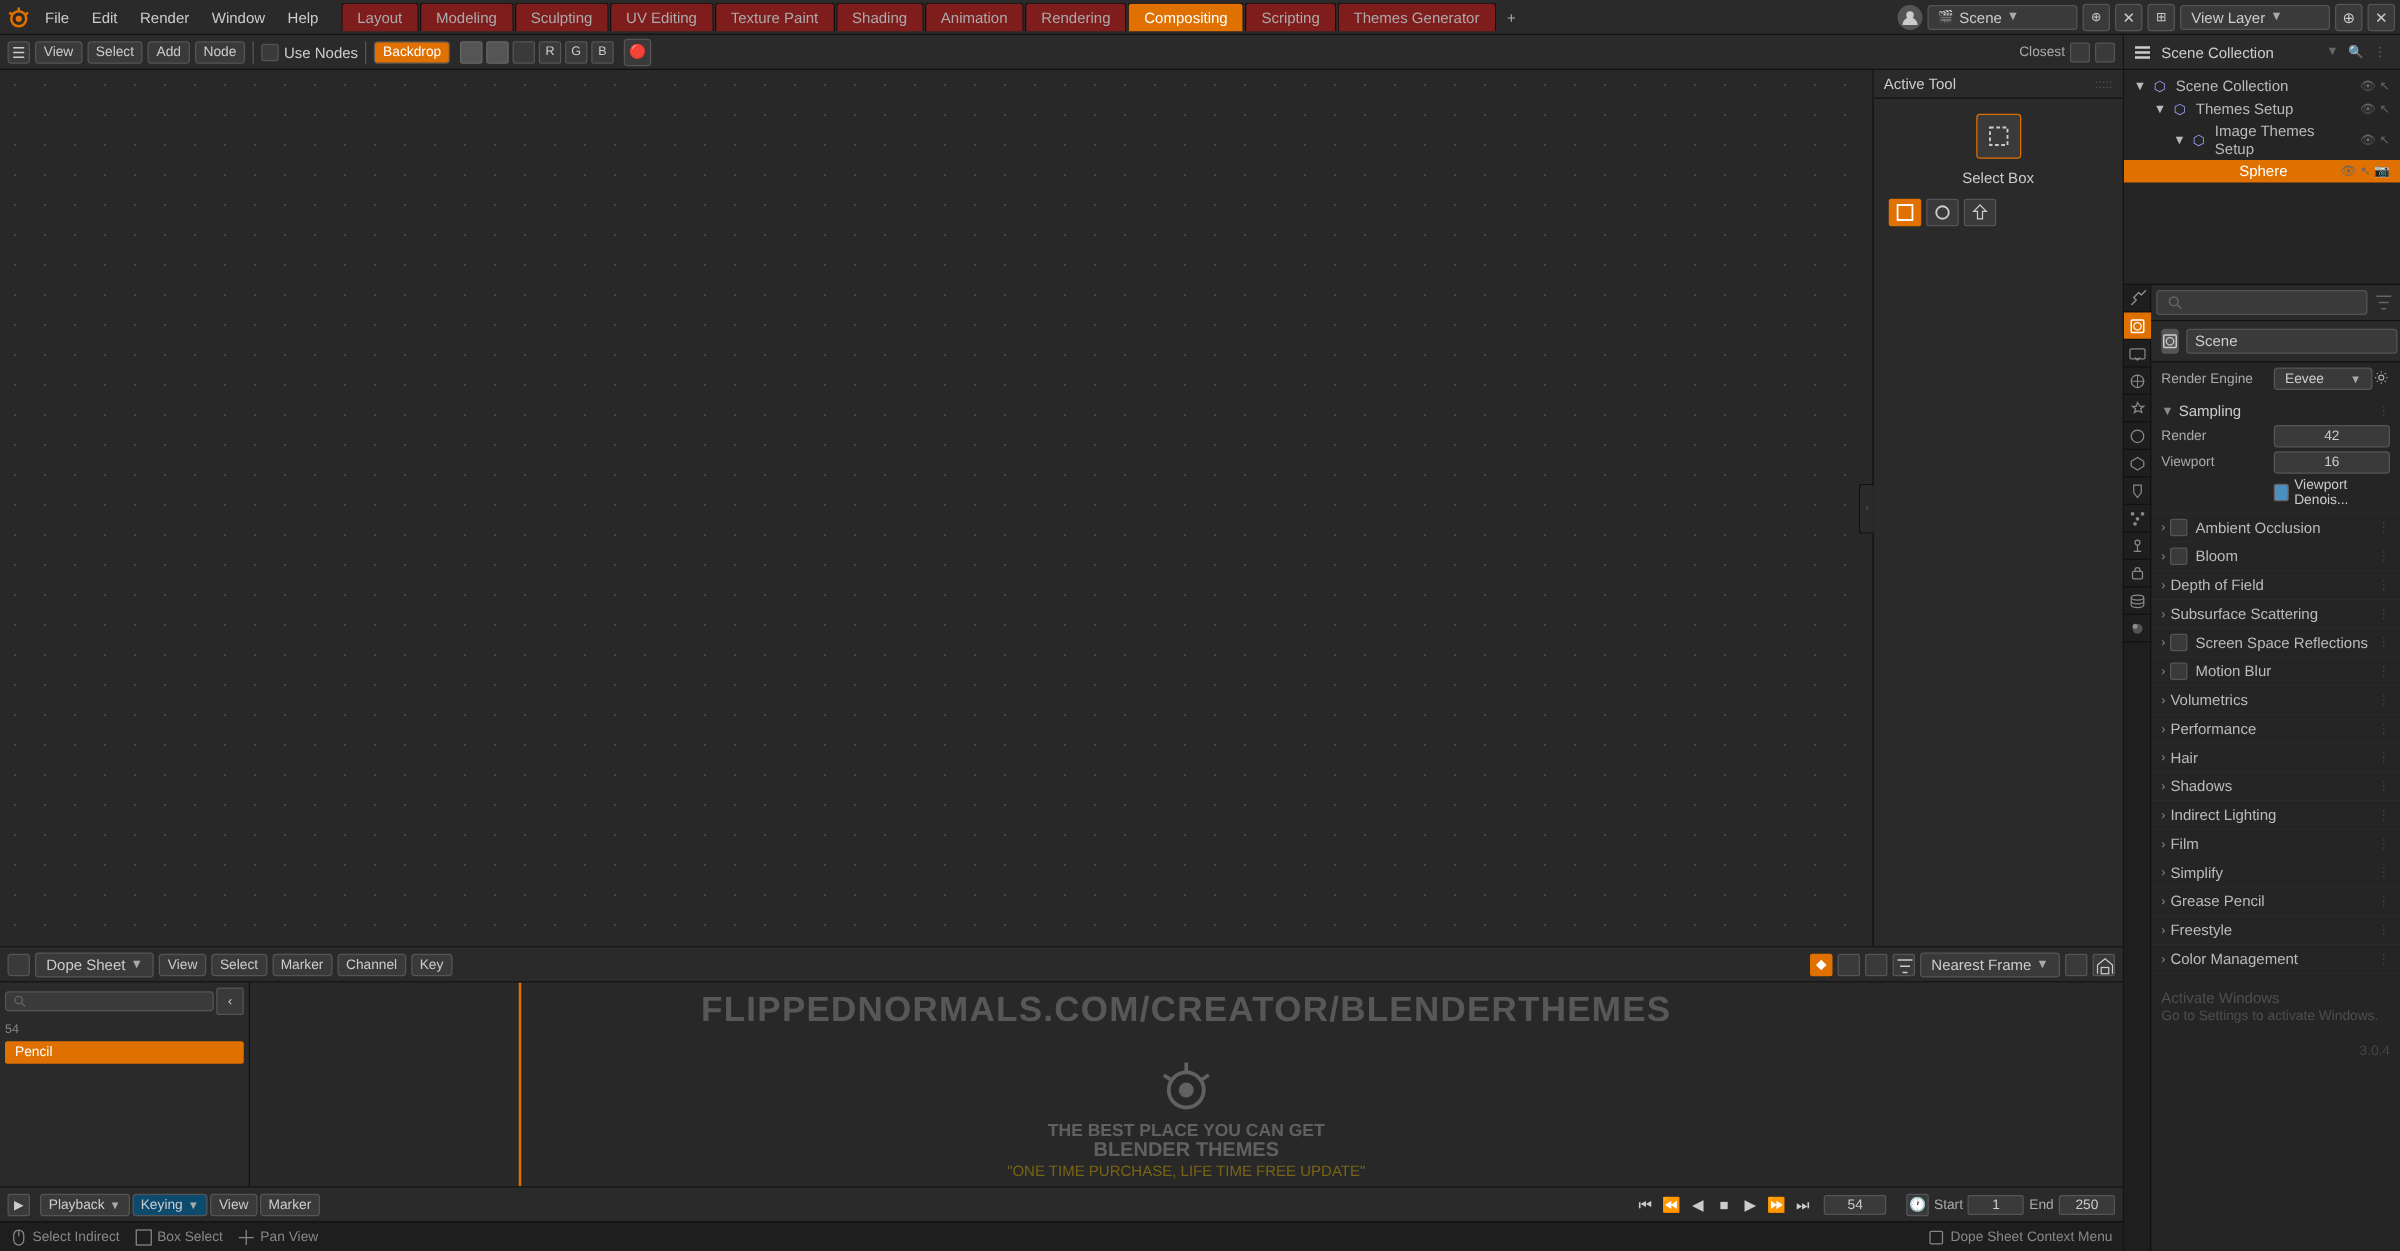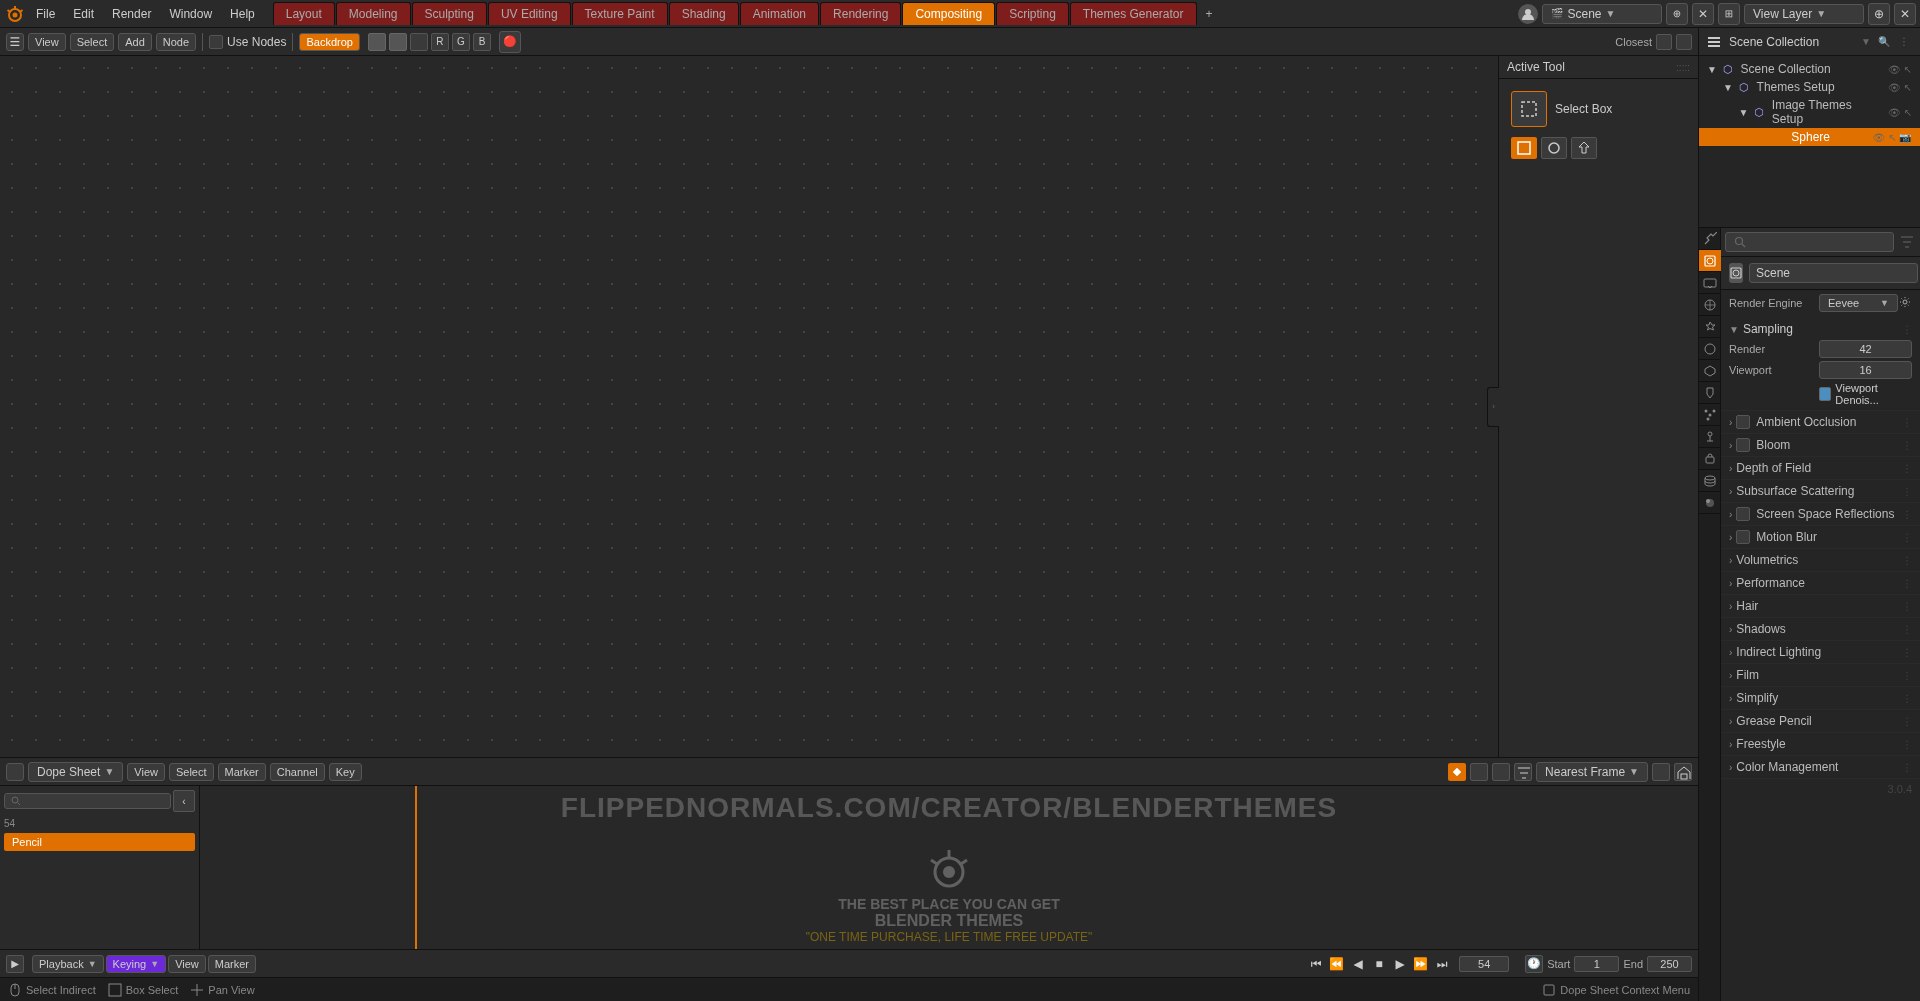--- a/index.html
+++ b/index.html
@@ -199,21 +199,21 @@
 
     <div class="node-canvas">
       <div class="dot-grid"></div>
 
       <div style="position:absolute;top:0;right:0;width:200px;background:#2a2a2a;border-left:1px solid #111;height:100%;">
         <div style="display:flex;align-items:center;padding:4px 8px;background:#2a2a2a;border-bottom:1px solid #111;">
           <span style="color:#ccc;font-size:12px;">Active Tool</span>
           <span style="margin-left:auto;color:#555;font-size:10px;">:::::</span>
         </div>
         <div style="padding:8px;">
-          <div style="display:flex;align-items:center;gap:8px;padding:4px;">
+          <div style="display:flex;align-items:center;gap:8px;padding:4px;flex-direction:column;">
             <div style="width:36px;height:36px;background:#3a3a3a;border:1px solid #e07000;border-radius:3px;display:flex;align-items:center;justify-content:center;">
               <svg width="20" height="20" viewBox="0 0 20 20" fill="none">
                   <rect x="3" y="3" width="14" height="14" stroke="#ccc" stroke-width="1.5" stroke-dasharray="3 2" fill="none"></rect>
                 </svg>
             </div>
             <span style="color:#ccc;font-size:12px;">Select Box</span>
           </div>
           <div style="display:flex;gap:4px;margin-top:6px;padding:0 4px;">
             <div style="width:26px;height:22px;background:#e07000;border-radius:2px;cursor:pointer;display:flex;align-items:center;justify-content:center;">
               <svg width="14" height="14" viewBox="0 0 14 14" fill="none">
@@ -319,21 +319,21 @@
 
       <div class="timeline-bar">
         <div style="display:flex;align-items:center;gap:2px;">
           <div style="width:18px;height:18px;background:#3a3a3a;border:1px solid #555;border-radius:2px;cursor:pointer;display:flex;align-items:center;justify-content:center;font-size:10px;">▶</div>
         </div>
         <div style="display:flex;align-items:center;gap:2px;">
           <div style="background:#3a3a3a;border:1px solid #555;border-radius:3px;padding:2px 6px;cursor:pointer;display:flex;align-items:center;gap:4px;font-size:11px;">
             <span>Playback</span>
             <span style="color:#aaa;font-size:9px;">▼</span>
           </div>
-          <div style="background:#6d28d9;border:1px solid #555;border-radius:3px;padding:2px 6px;cursor:pointer;display:flex;align-items:center;gap:4px;font-size:11px;">
+          <div style="background:#0c4a6e;border:1px solid #555;border-radius:3px;padding:2px 6px;cursor:pointer;display:flex;align-items:center;gap:4px;font-size:11px;">
             <span>Keying</span>
             <span style="color:#aaa;font-size:9px;">▼</span>
           </div>
           <div style="background:#3a3a3a;border:1px solid #555;border-radius:3px;padding:2px 6px;cursor:pointer;display:flex;align-items:center;gap:4px;font-size:11px;">
             <span>View</span>
           </div>
           <div style="background:#3a3a3a;border:1px solid #555;border-radius:3px;padding:2px 6px;cursor:pointer;font-size:11px;">
             <span>Marker</span>
           </div>
         </div>
@@ -697,19 +697,23 @@
               <span class="effect-dots">⋮</span>
             </div>
 
             <div class="effect-row">
               <span class="effect-arrow">›</span>
               <span class="effect-label">Color Management</span>
               <span class="effect-dots">⋮</span>
             </div>
           </div>
 
+          <div style="padding:12px 8px;color:rgba(200,200,200,0.25);font-size:12px;">
+            Activate Windows<br>
+            <span style="font-size:11px;">Go to Settings to activate Windows.</span>
+          </div>
 
           <div style="text-align:right;padding:4px 8px;color:#444;font-size:11px;">3.0.4</div>
         </div>
       </div>
     </div>
   </div>
 </div>
 
 </body></html>

